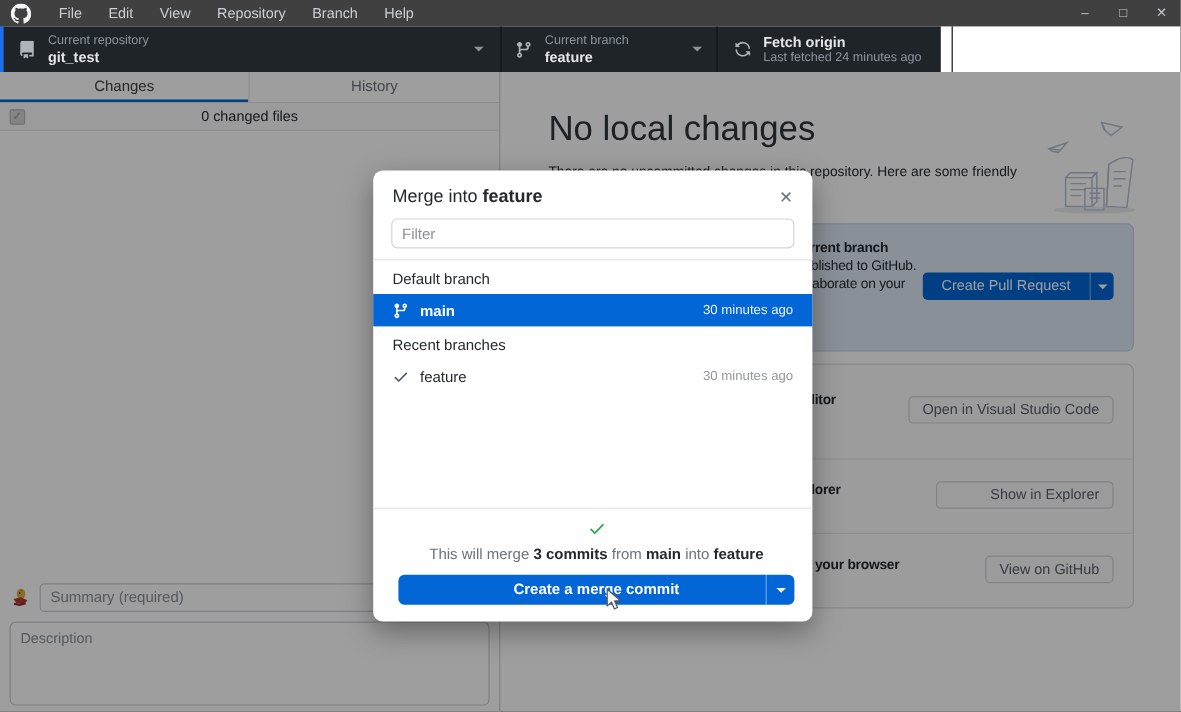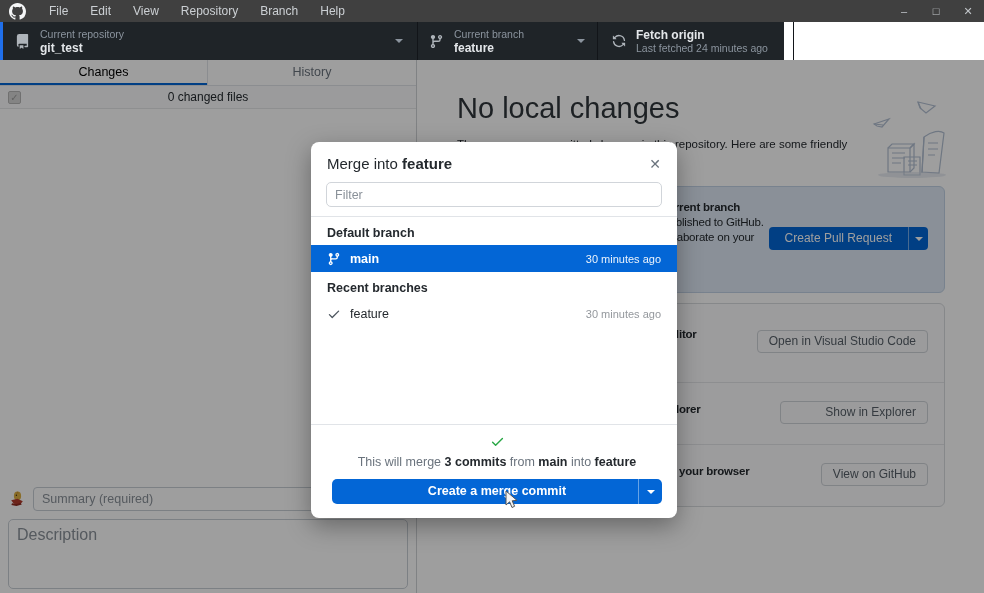--- a/index.html
+++ b/index.html
@@ -30,34 +30,34 @@
   .tb-div { position:absolute; top:0; width:1px; height:38px; background:#121519; }
 
   
   .content { position:absolute; left:0; top:60px; width:984px; height:533px; background:#fff; }
 
   
   .left-panel { position:absolute; left:0; top:0; width:417px; height:533px; background:#fff;
     border-right:1px solid #cfd2d6; display:flex; flex-direction:column; overflow:hidden; }
   .tabbar { height:26px; display:flex; border-bottom:1px solid #e1e4e8; flex:none; }
   .tab { width:50%; text-align:center; font-size:12.5px; line-height:25px; color:#6a737d; border-right:1px solid #e1e4e8; }
-  .tab.active { color:#000000; box-shadow:inset 0 -2px 0 #0366d6; }
+  .tab.active { color:#404040; box-shadow:inset 0 -2px 0 #0366d6; }
   .tab:last-child { border-right:none; }
   .filesbar { height:23px; position:relative; background:#fafbfc; border-bottom:1px solid #e5e7e9; flex:none; }
   .filesbar .cb { position:absolute; left:8px; top:5px; width:13px; height:13px; background:#d6d6d6;
     border:1px solid #b5b5b5; border-radius:2px; color:#9c9c9c; font-size:10px; line-height:11px; text-align:center; }
   .filesbar .lbl { text-align:center; font-size:12px; color:#24292e; line-height:23px; }
   .lp-spacer { flex:1; }
   .commit-form { flex:none; padding:7px 8px 0 8px; }
   .summary-row { display:flex; align-items:center; gap:7px; }
   .avatar { width:18px; height:18px; flex:none; }
   .summary-row input { flex:1; height:24px; border:1px solid #c9cfd6; border-radius:4px;
     font-size:12.5px; padding:0 8px; color:#24292e; font-family:inherit; }
   .commit-form textarea { margin-top:8px; width:100%; height:70px; border:1px solid #c9cfd6;
-    border-radius:5px; font-size:16px; padding:6px 8px; resize:none; color:#24292e; font-family:inherit; }
+    border-radius:5px; font-size:12px; padding:6px 8px; resize:none; color:#24292e; font-family:inherit; }
   input::placeholder, textarea::placeholder { color:#8a9199; }
 
   
   .right-panel { position:absolute; left:418px; top:0; width:566px; height:533px; background:#fff; }
   .nc-title { position:absolute; left:39px; top:32px; font-size:29px; font-weight:300; color:#30363b; }
   .nc-sub { position:absolute; left:39px; top:78px; font-size:11.5px; color:#24292e; white-space:nowrap; }
   .illus { position:absolute; right:28px; top:35px; }
 
   .sugg-panel1 { position:absolute; left:37px; top:126px; width:490px; height:107px;
     background:#dfe9f5; border:1px solid #c2d2e5; border-radius:6px; }
@@ -90,21 +90,21 @@
   .dialog { position:absolute; left:311px; top:142px; width:366px; height:376px; background:#fff;
     border-radius:8px; box-shadow:0 8px 24px rgba(0,0,0,0.35); z-index:20;
     display:flex; flex-direction:column; }
   .dlg-header { display:flex; align-items:center; padding:13px 16px 9px 16px; }
   .dlg-title { font-size:15px; color:#24292e; }
   .dlg-close { margin-left:auto; color:#6a737d; font-size:14px; line-height:14px; }
   .dlg-filter { margin:1px 15px 0 15px; }
   .dlg-filter input { width:100%; height:25px; border:1px solid #d1d5da; border-radius:5px;
     font-size:12.5px; padding:0 8px; color:#a21caf; font-family:inherit; }
   .dlg-list { margin-top:9px; border-top:1px solid #e1e4e8; }
-  .grp-header { padding:9px 16px 5px 16px; font-size:12.5px; font-weight:bold; color:#24292e; }
+  .grp-header { padding:9px 16px 5px 16px; font-size:12.5px; font-weight:normal; color:#24292e; }
   .branch-row { height:27px; display:flex; align-items:center; padding:0 16px; font-size:12.5px; }
   .branch-row .bicon { width:16px; display:flex; }
   .branch-row .bname { margin-left:7px; }
   .branch-row .btime { margin-left:auto; font-size:11px; }
   .branch-row.selected { background:#0366d6; color:#fff; }
   .branch-row.selected .bname { font-weight:bold; }
   .branch-row.selected svg { fill:#fff; }
   .branch-row.selected .btime { color:rgba(255,255,255,0.92); }
   .branch-row.plain .bname { color:#24292e; }
   .branch-row.plain svg { fill:#4d565f; }

